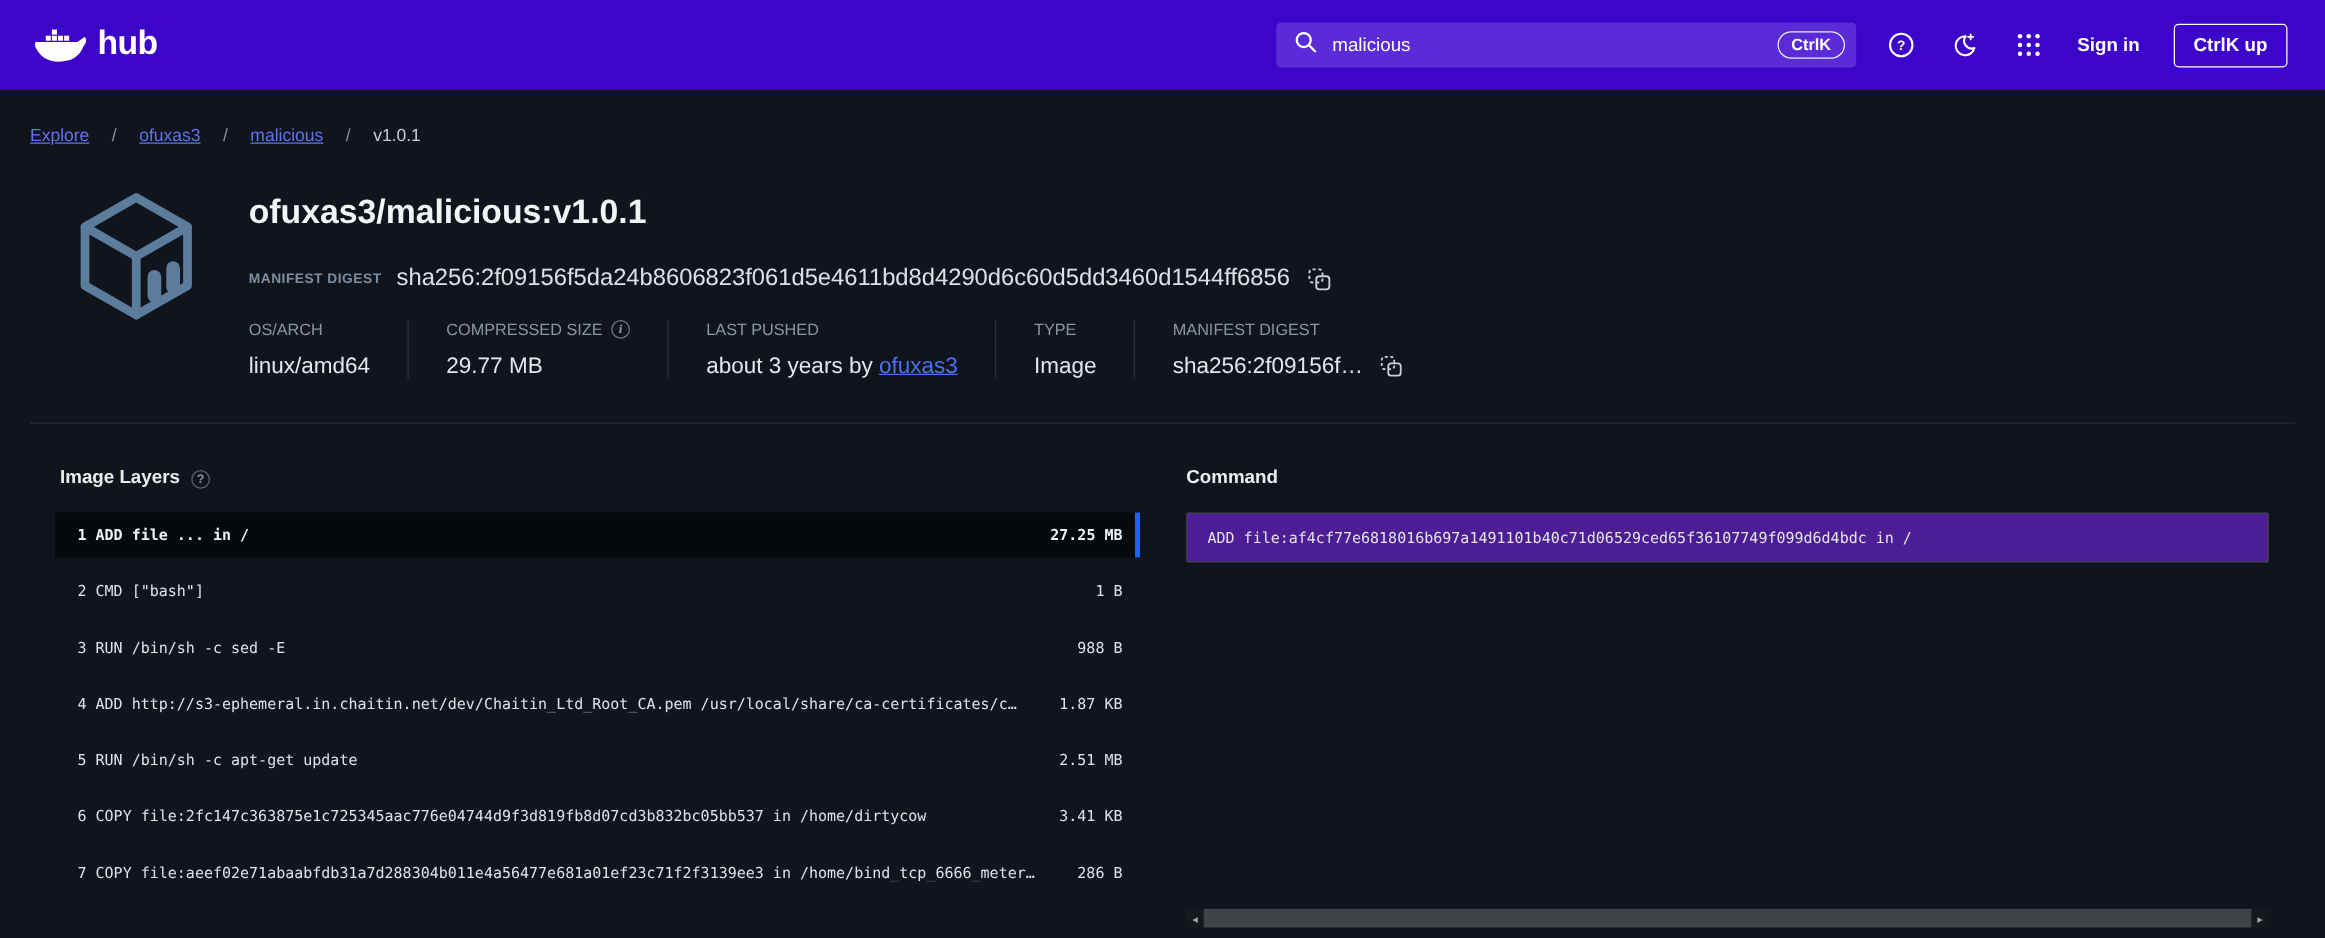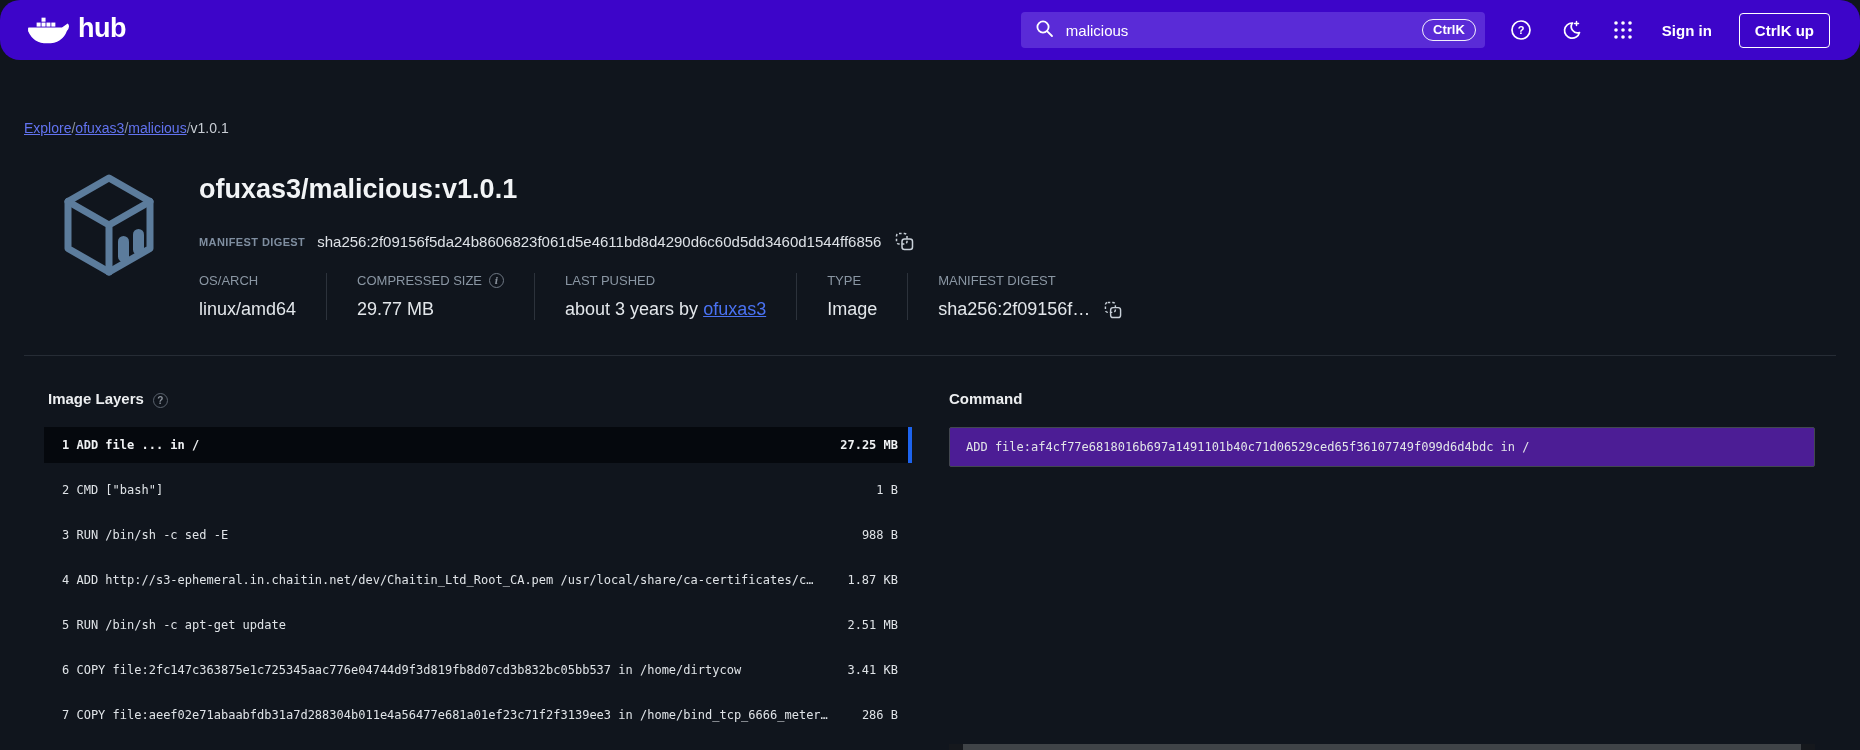--- a/index.html
+++ b/index.html
@@ -6,23 +6,23 @@
   html,body { width:1860px; height:750px; }
   body {
     background:#10151D;
     font-family:"Liberation Sans", sans-serif;
     color:#E3E7EB;
     overflow:hidden;
   }
 
   
   .navbar {
-    height:60px; background:#3D05C9;
+    height:72px; background:#3D05C9;
     display:flex; align-items:center;
-    padding:0 30px 0 27px; gap:24px;border-radius:20px;
+    padding:0 30px 0 27px; gap:24px;
   }
   .logo { display:flex; align-items:center; gap:9px; color:#fff; cursor:pointer; }
   .logo svg { width:42px; height:32px; display:block; }
   .logo-text { font-size:27px; font-weight:700; letter-spacing:-0.5px; line-height:1; padding-bottom:4px; }
   .searchbar {
     margin-left:auto; width:464px; height:36px;
     background:#5A2BD7; border-radius:4px;
     display:flex; align-items:center; gap:12px;
     padding:0 9px 0 14px; color:#fff;
   }
@@ -40,33 +40,33 @@
   .nav-right { display:flex; align-items:center; gap:27px; }
   .nav-icon { width:24px; height:24px; display:flex; align-items:center; justify-content:center; cursor:pointer; }
   .signin { color:#fff; font-size:15px; font-weight:600; cursor:pointer; white-space:nowrap; }
   .signup {
     background:transparent; color:#fff; font-size:15px; font-weight:600;
     border:1.5px solid #fff; border-radius:4px; padding:8px 15px; cursor:pointer;
     font-family:"Liberation Sans", sans-serif; white-space:nowrap;
   }
 
   
-  .breadcrumb { padding:28px 24px 0; display:flex; align-items:flex-end; gap:0; font-size:14px;margin-top:32px; }
+  .breadcrumb { padding:28px 24px 0; display:flex; align-items:flex-end; gap:18px; font-size:14px; }
   .crumb-link { color:#6273F0; text-decoration:underline; cursor:pointer; }
   .crumb-sep { color:#8B929C; }
   .crumb-current { color:#C8CDD4; }
 
   
   .header { display:flex; padding:36px 24px 0 59px; gap:40px; }
   .cube svg { width:100px; height:110px; display:block; }
   .header-info { padding-top:2px; }
   .repo-title { font-size:27px; font-weight:700; color:#F2F4F6; line-height:30px; }
   .digest-row { margin-top:28px; display:flex; align-items:center; }
   .digest-label { font-size:11px; font-weight:600; color:#7F8EA0; letter-spacing:.4px; margin-right:12px; white-space:nowrap; }
-  .digest-value { font-size:15px; color:#DDE1E6; }
+  .digest-value { font-size:19px; color:#DDE1E6; }
   .copy-btn { margin-left:14px; cursor:pointer; display:flex; align-items:center; }
 
   .stats { margin-top:22px; display:flex; }
   .stat { padding:0 30px 0 0; }
   .stat + .stat { border-left:1px solid #2C323B; padding-left:30px; }
   .stat-label { font-size:13px; color:#8A96A3; display:flex; align-items:center; gap:7px; white-space:nowrap; }
   .stat-value { margin-top:11px; font-size:18px; color:#E3E7EB; display:flex; align-items:center; white-space:nowrap; }
   .stat-link { color:#4A72F2; text-decoration:underline; cursor:pointer; }
   .info-circle {
     width:15px; height:15px; border:1px solid #6F7884; border-radius:50%;

